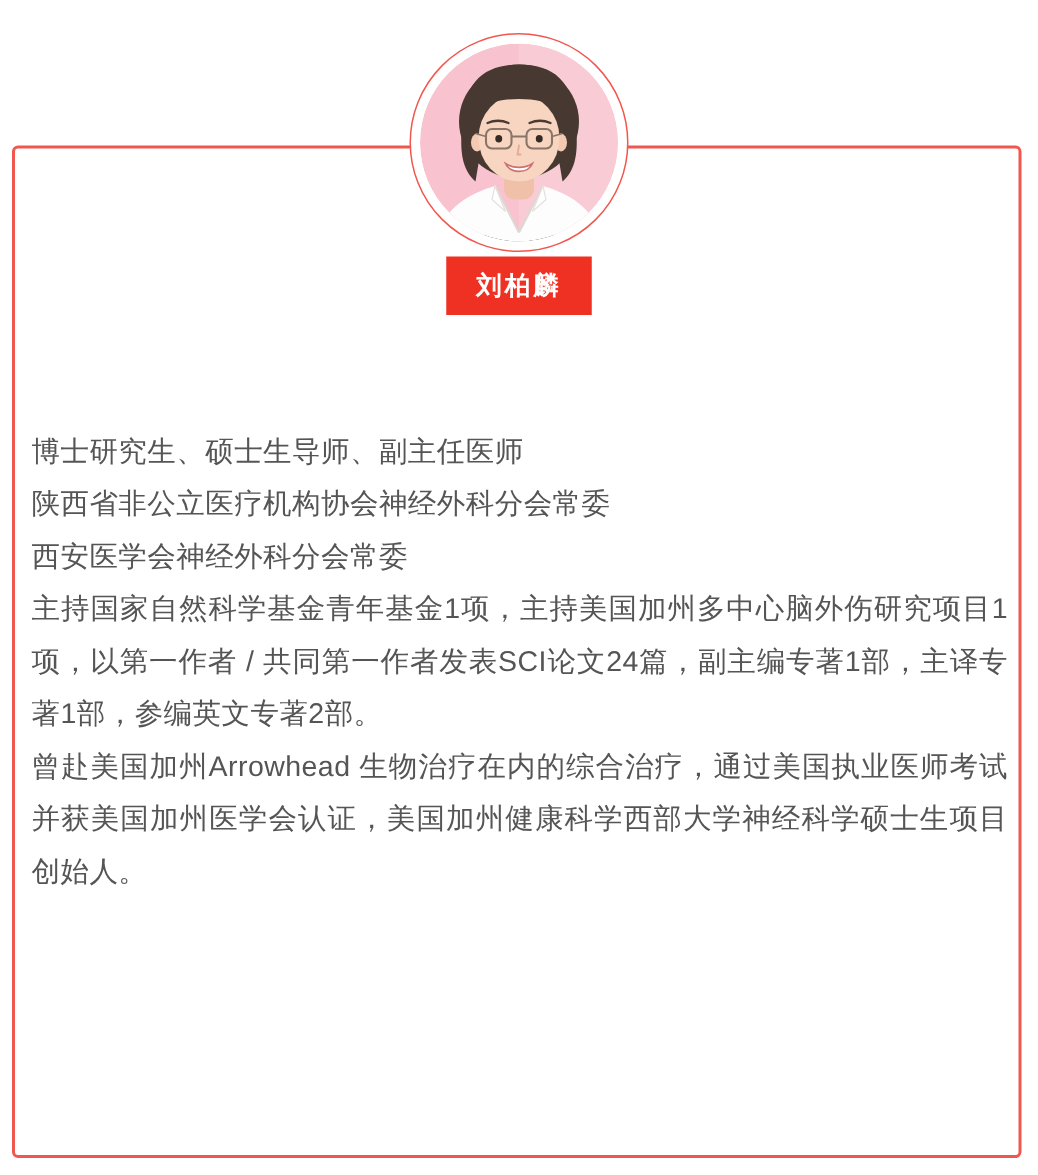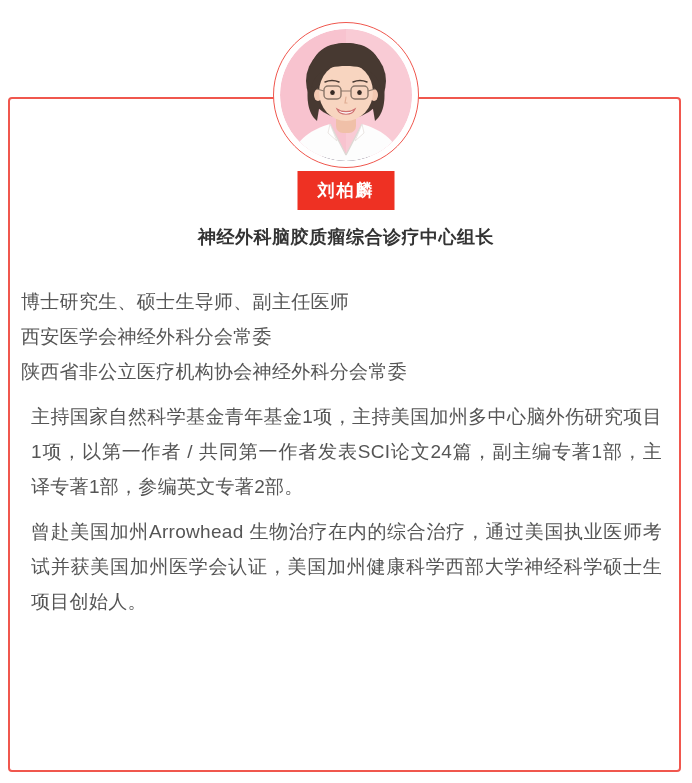--- a/index.html
+++ b/index.html
@@ -32,21 +32,21 @@
   .doctor-title {
     position:absolute; top:225px; left:0; width:100%;
     text-align:center; font-size:18px; font-weight:bold; color:#333333;
     letter-spacing:0.5px; z-index:3;
   }
   .content {
     position:absolute; top:284px; left:21px; width:651px; z-index:3;
     color:#555555; font-size:19px; line-height:35px; letter-spacing:0.3px;
   }
   .content .cred { margin:0; text-align:left; }
-  .content .para { margin:10px; text-align:justify; }
+  .content .para { margin:0; text-align:justify; }
 </style>
 </head>
 <body>
 
 <div class="page">
 
   <div class="card"></div>
 
   <div class="avatar">
     <svg class="avatar-photo" viewBox="0 0 132 132" xmlns="http://www.w3.org/2000/svg">
@@ -91,25 +91,24 @@
 
         <path d="M66,68 L65,74 L67,74" stroke="#e0ad94" stroke-width="1.2" fill="none" stroke-linecap="round"></path>
 
         <path d="M57,80 C60,87 72,87 75,80 C70,83.5 62,83.5 57,80 Z" fill="#ffffff" stroke="#cf7070" stroke-width="1.1"></path>
       </g>
     </svg>
   </div>
 
   <div class="name-badge">刘柏麟</div>
 
-  <div class="doctor-title">神经外科脑胶质瘤综合诊疗中心组长</div>
 
   <div class="content">
     <div>
       <p class="cred">博士研究生、硕士生导师、副主任医师</p>
+      <p class="cred">陕西省非公立医疗机构协会神经外科分会常委</p>
       <p class="cred">西安医学会神经外科分会常委</p>
-      <p class="cred">陕西省非公立医疗机构协会神经外科分会常委</p>
     </div>
     <p class="para">主持国家自然科学基金青年基金1项，主持美国加州多中心脑外伤研究项目1项，以第一作者 / 共同第一作者发表SCI论文24篇，副主编专著1部，主译专著1部，参编英文专著2部。</p>
     <p class="para">曾赴美国加州Arrowhead 生物治疗在内的综合治疗，通过美国执业医师考试并获美国加州医学会认证，美国加州健康科学西部大学神经科学硕士生项目创始人。</p>
   </div>
 
 </div>
 
 </body></html>

